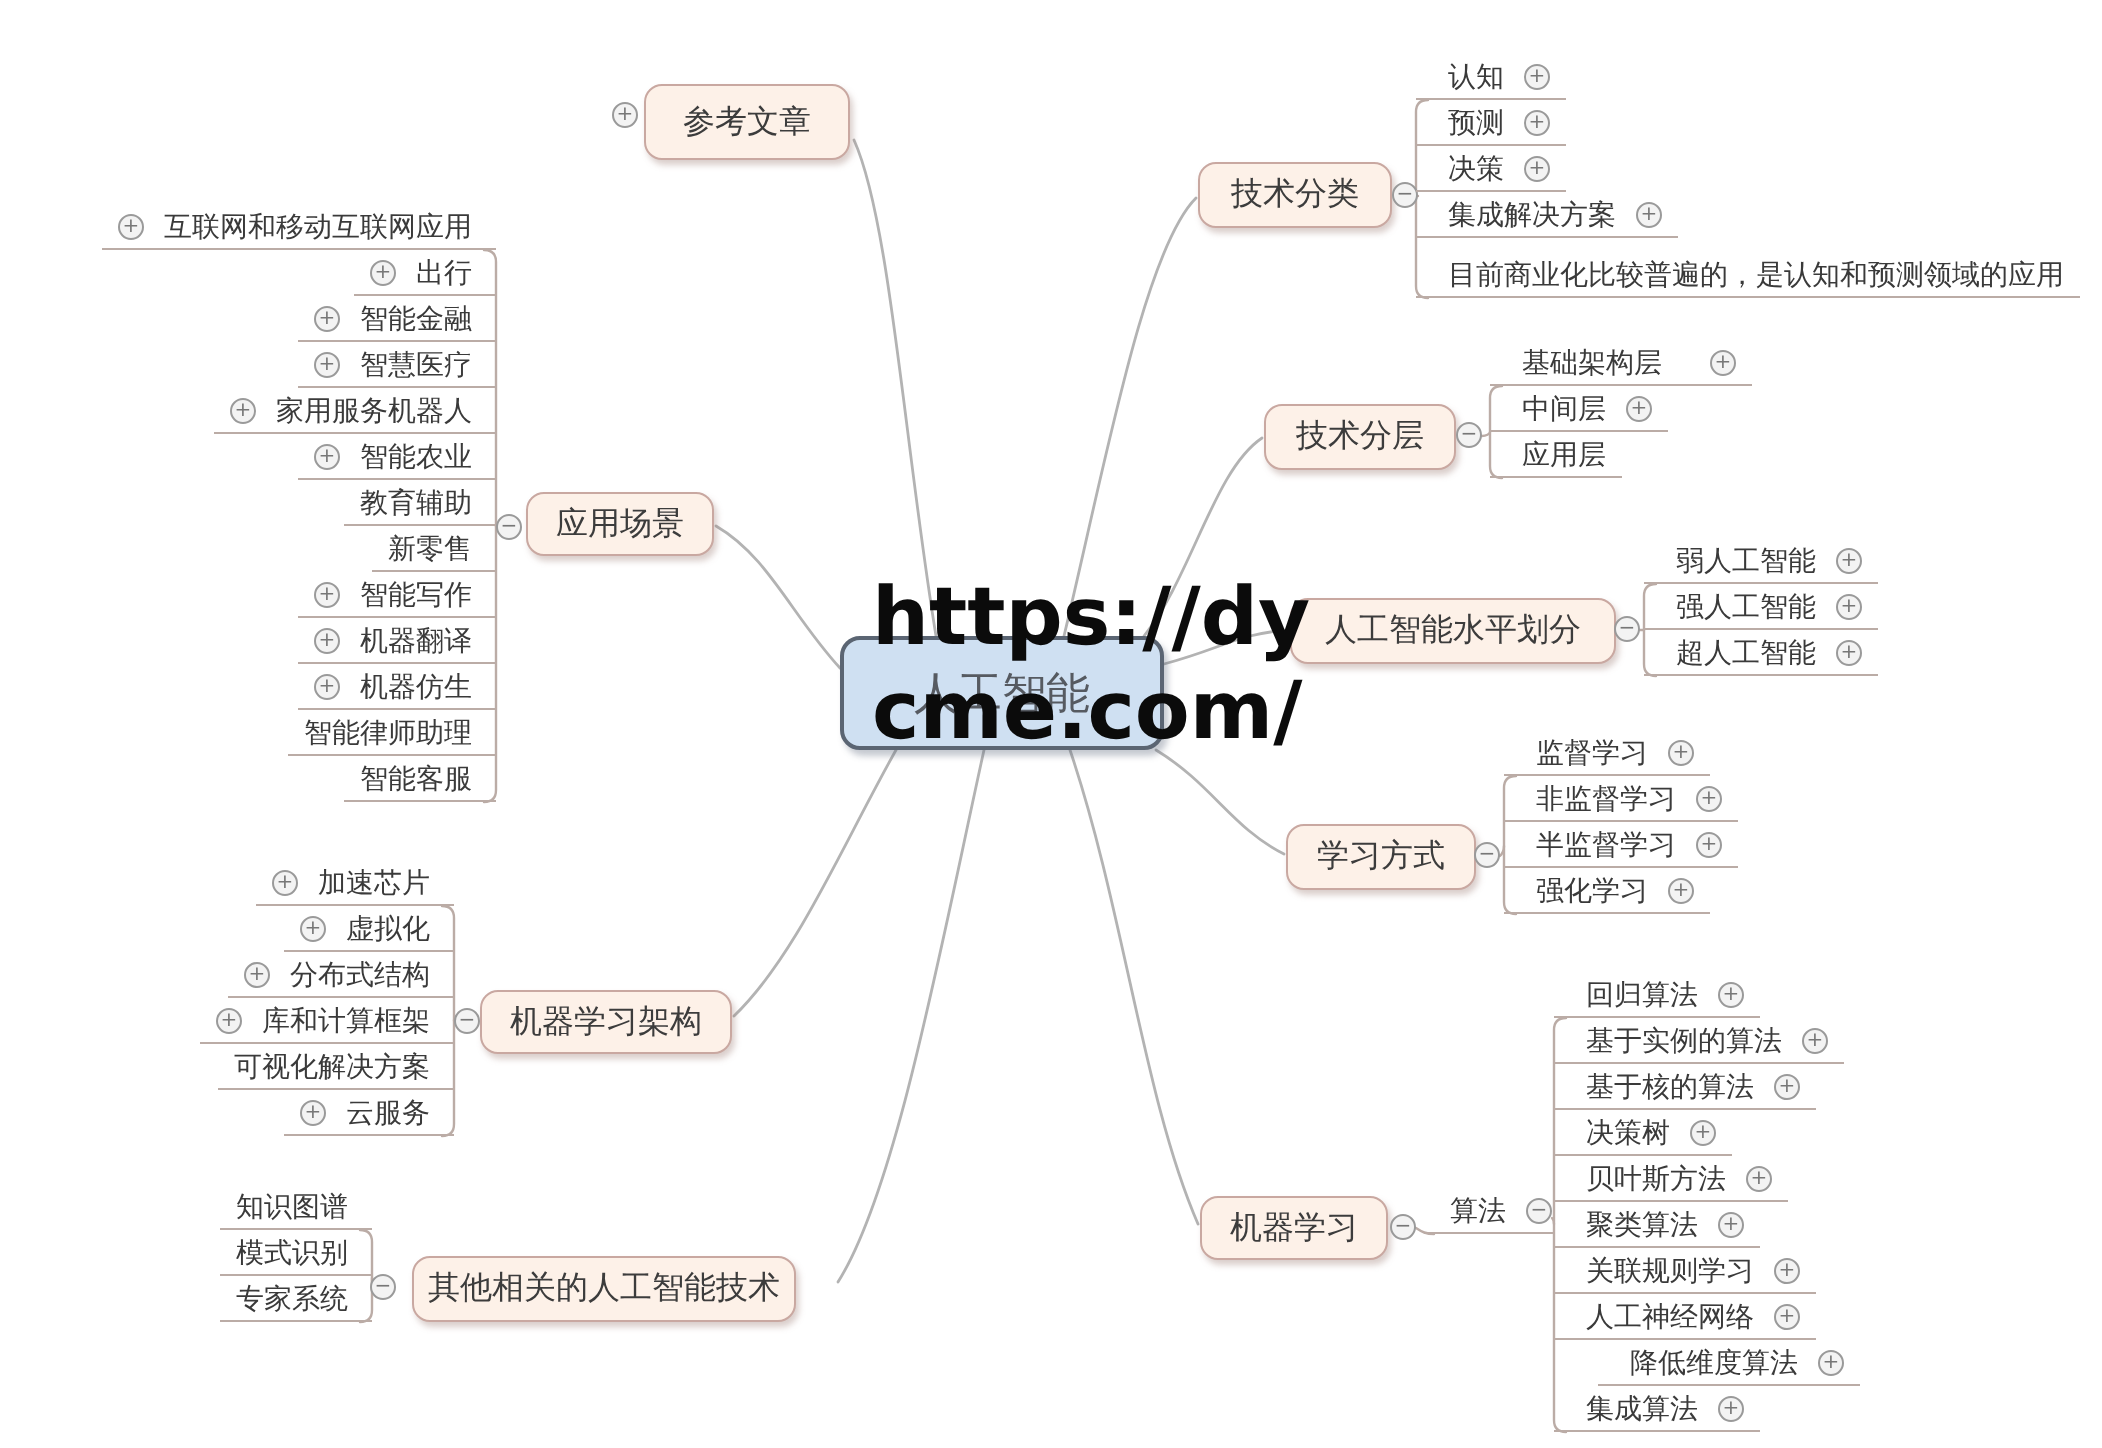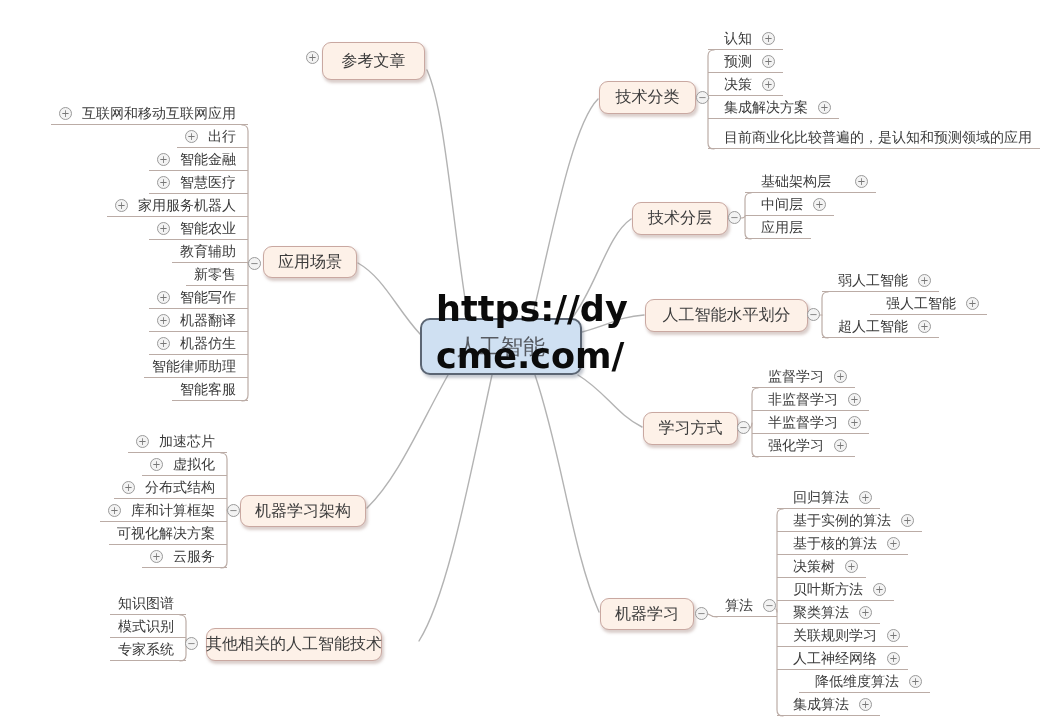--- a/index.html
+++ b/index.html
@@ -23,21 +23,21 @@
     border-bottom:1px solid #bbaca6;font-size:14px;color:#3a3a3a;white-space:nowrap;}
   .child.r{padding-left:16px;padding-right:8px;gap:10px;}
   .child.l{padding-right:12px;padding-left:8px;gap:10px;}
 
   .pm{width:13px;height:13px;border:1px solid #9a9a9a;border-radius:50%;background:#f3f3f3;
     color:#777;font-size:10px;line-height:1;display:flex;align-items:center;justify-content:center;
     box-sizing:border-box;flex:none;}
   .pm.abs{position:absolute;}
 
   .watermark{position:absolute;left:436px;top:286px;width:180px;text-align:center;z-index:10;
-    font-weight:bold;font-size:35px;line-height:47px;color:#0b0b0b;letter-spacing:0;}
+    font-weight:bold;font-size:40px;line-height:47px;color:#0b0b0b;letter-spacing:0;}
 </style>
 </head>
 <body>
 
 <div class="canvas">
 
   <svg class="links" width="1051" height="724">
 
     <path class="curve" d="M 468,318 C 452,220 445,110 427,70"></path>
     <path class="curve" d="M 532,318 C 552,235 572,125 598,99"></path>
@@ -80,21 +80,21 @@
 
   <div class="topic" style="left:322px;top:42px;width:103px;height:38px;">
       <span>参考文章</span>
     </div>
   <div class="topic" style="left:263px;top:246px;width:94px;height:32px;">
       <span>应用场景</span>
     </div>
   <div class="topic" style="left:240px;top:495px;width:126px;height:32px;">
       <span>机器学习架构</span>
     </div>
-  <div class="topic" style="left:206px;top:628px;width:176px;height:33px;">
+  <div class="topic" style="left:206px;top:628px;width:192px;height:33px;">
       <span>其他相关的人工智能技术</span>
     </div>
   <div class="topic" style="left:599px;top:81px;width:97px;height:33px;">
       <span>技术分类</span>
     </div>
   <div class="topic" style="left:632px;top:202px;width:96px;height:33px;">
       <span>技术分层</span>
     </div>
   <div class="topic" style="left:645px;top:299px;width:163px;height:33px;">
       <span>人工智能水平划分</span>
@@ -145,21 +145,21 @@
       <span class="pm">+</span>
     </div>
   <div class="child r" style="left:745px;top:217px;">
       <span>应用层</span>
     </div>
 
   <div class="child r" style="left:822px;top:270px;">
       <span>弱人工智能</span>
       <span class="pm">+</span>
     </div>
-  <div class="child r" style="left:822px;top:293px;margin-left:48px;">
+  <div class="child r" style="left:822px;top:293px;">
       <span>强人工智能</span>
       <span class="pm">+</span>
     </div>
   <div class="child r" style="left:822px;top:316px;">
       <span>超人工智能</span>
       <span class="pm">+</span>
     </div>
 
   <div class="child r" style="left:752px;top:366px;">
       <span>监督学习</span>

